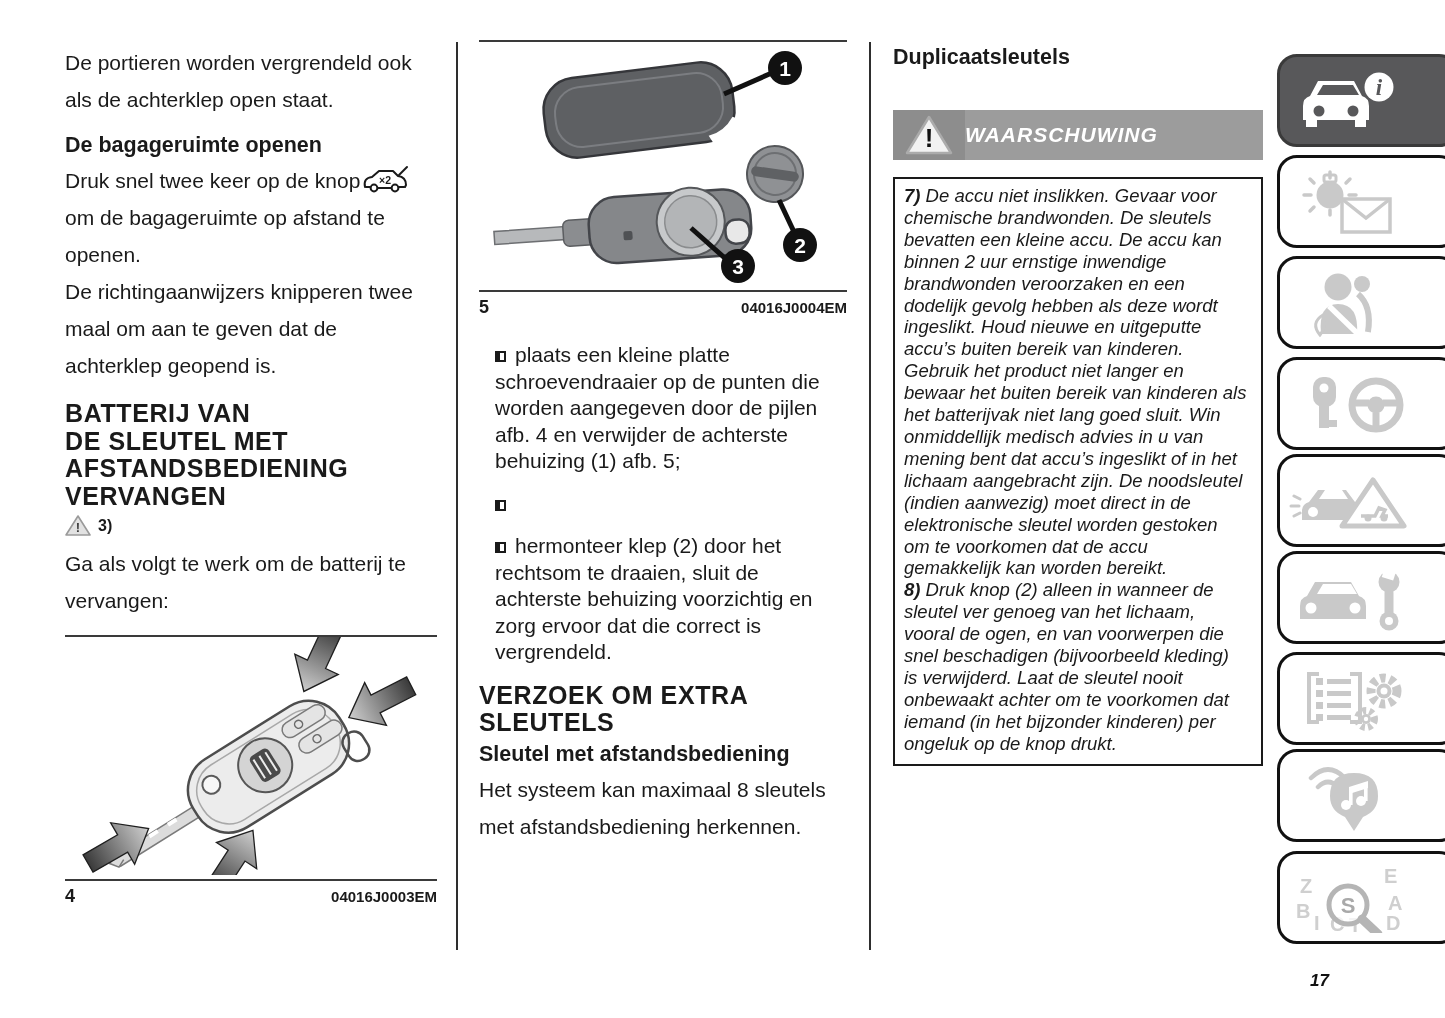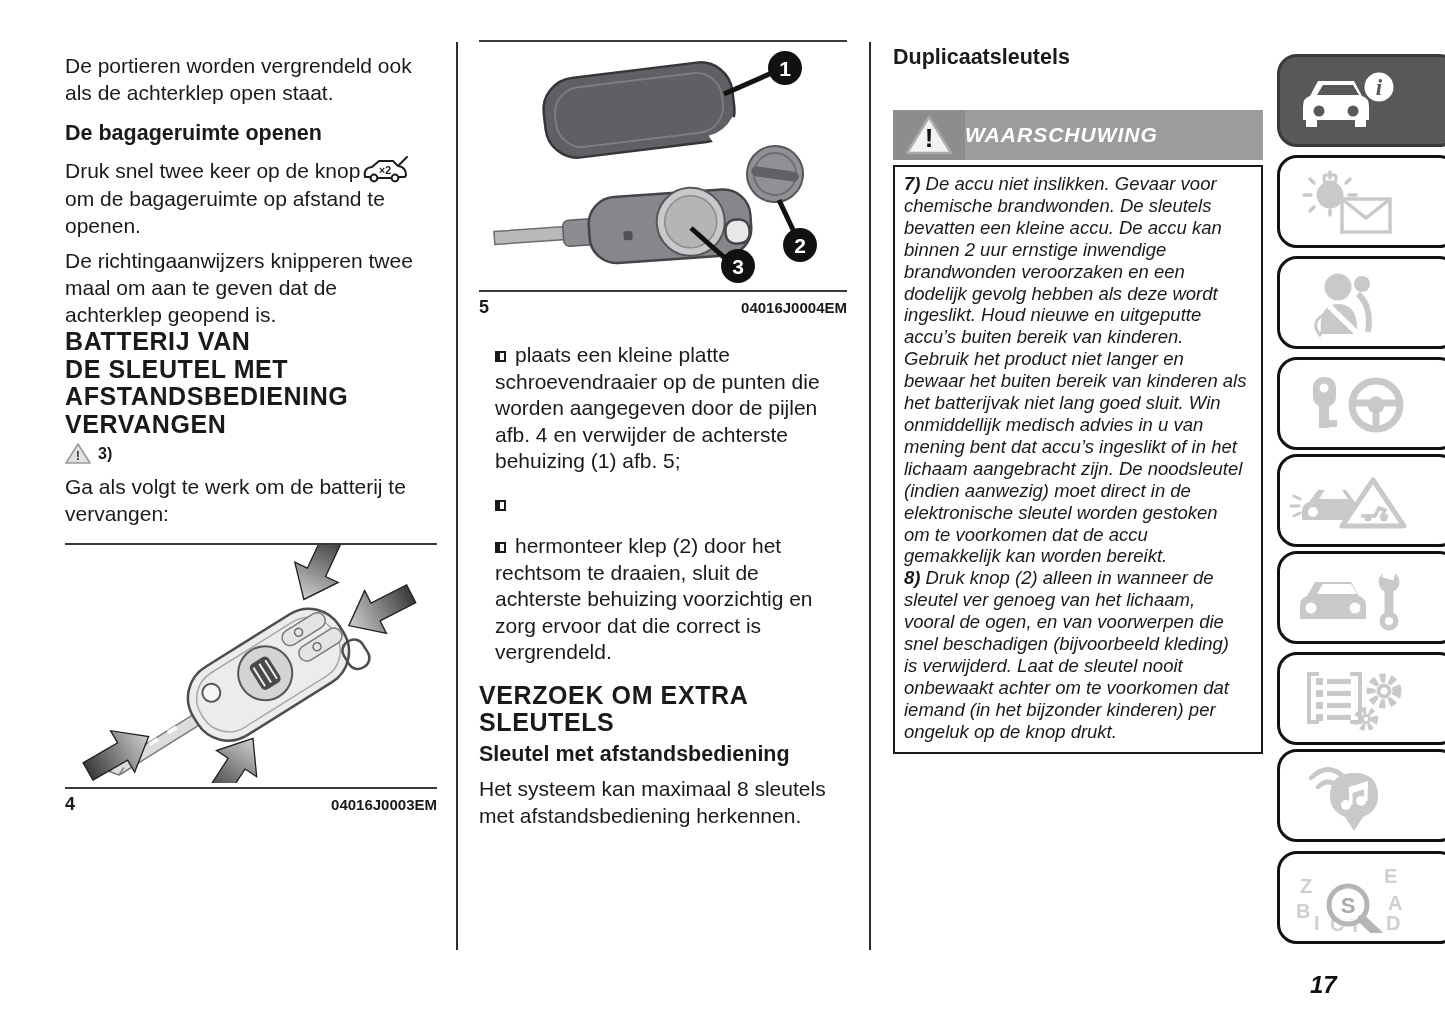--- a/index.html
+++ b/index.html
@@ -8,25 +8,25 @@
     font-family:"Liberation Sans","DejaVu Sans",sans-serif;color:#1a1a1a;
   }
   .col{position:absolute;top:44px;}
   .col1{left:65px;width:372px;}
   .col2{left:479px;width:368px;top:40px;}
   .col3{left:893px;width:370px;}
   .vdiv{position:absolute;top:42px;height:908px;width:2px;background:#2e2e2e;}
   .vdiv1{left:456px;}
   .vdiv2{left:869px;}
 
-  p.body{font-size:21px;line-height:27px;margin:8px 0 0 0;}
+  p.body{font-size:21px;line-height:37px;margin:0 0 0 0;}
   .subhead{font-size:21.5px;font-weight:bold;margin:14px 0 4px 0;line-height:26px;}
   .section-head{
     font-size:25px;line-height:27.5px;font-weight:bold;letter-spacing:0.6px;
-    margin:0 0 4px 0;white-space:pre-line;
+    margin:16px 0 4px 0;white-space:pre-line;
   }
   .note-row{display:flex;align-items:center;gap:7px;margin:4px 0 8px 0;}
   .note-ref{font-weight:bold;font-size:16px;}
   .inline-icon{vertical-align:-7px;margin-left:2px;}
 
   .figure{margin-top:16px;}
   .fig-body{border-top:2px solid #3a3a3a;border-bottom:2px solid #3a3a3a;}
   .fig-caption{display:flex;justify-content:space-between;align-items:baseline;padding-top:5px;}
   .fig-num{font-weight:bold;font-size:18px;}
   .fig-code{font-weight:bold;font-size:15px;}
@@ -40,36 +40,36 @@
 
   .warn-bar{
     margin-top:40px;height:50px;background:#9c9c9c;display:flex;align-items:center;
   }
   .warn-bar .tri-cell{width:72px;height:50px;background:#8d8d8d;display:flex;align-items:center;justify-content:center;flex:0 0 72px;}
   .warn-title{
     flex:1;text-align:left;color:#ffffff;font-weight:bold;font-style:italic;
     font-size:21px;letter-spacing:1px;padding-right:14px;
   }
   .warn-box{
-    border:2px solid #1a1a1a;margin-top:5px;padding:6px 14px 9px 9px;
+    border:2px solid #1a1a1a;margin-top:17px;padding:6px 14px 9px 9px;
     font-style:italic;font-size:18.5px;line-height:21.9px;
   }
   .warn-box p{margin:0;}
   .wref{font-weight:bold;}
 
   .sidebar-tab{
     position:absolute;left:1277px;width:182px;height:93px;box-sizing:border-box;
     background:#ffffff;border:3px solid #111111;border-radius:20px;
     display:flex;align-items:center;justify-content:flex-start;overflow:hidden;
   }
   .sidebar-tab.active{background:#58585a;border-color:#3a3a3a;}
   .sidebar-tab svg{margin-left:6px;}
 
   .page-number{
-    position:absolute;left:1310px;top:971px;font-size:24px;font-weight:bold;font-style:italic;color:#111;
+    position:absolute;left:1310px;top:971px;font-size:17px;font-weight:bold;font-style:italic;color:#111;
   }
   .info-i{font-family:"Liberation Serif","DejaVu Serif",serif;font-style:italic;font-weight:bold;font-size:23px;fill:#58585a;text-anchor:middle;}
   .ltr{font-weight:bold;font-size:20px;fill:#cfcfcf;}
   .mag-s{font-weight:bold;font-size:22px;fill:#a9a9a9;text-anchor:middle;}
   .callout-num{fill:#ffffff;font-weight:bold;font-size:21px;text-anchor:middle;}
   .tri-bang{font-weight:bold;text-anchor:middle;}
 </style>
 </head>
 <body>
 

